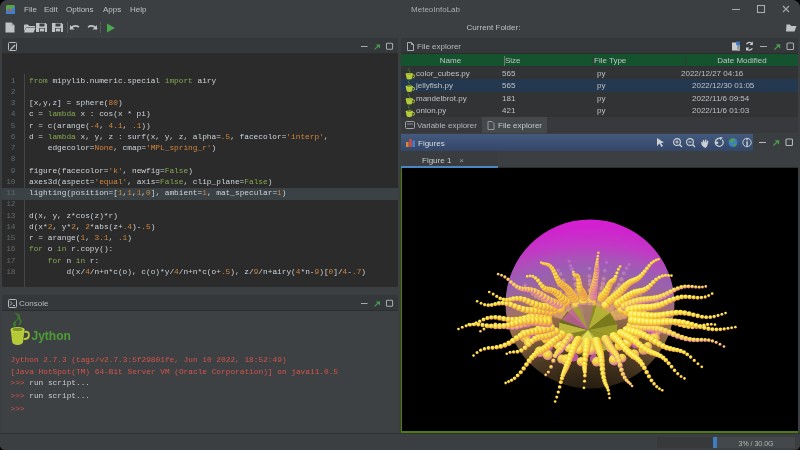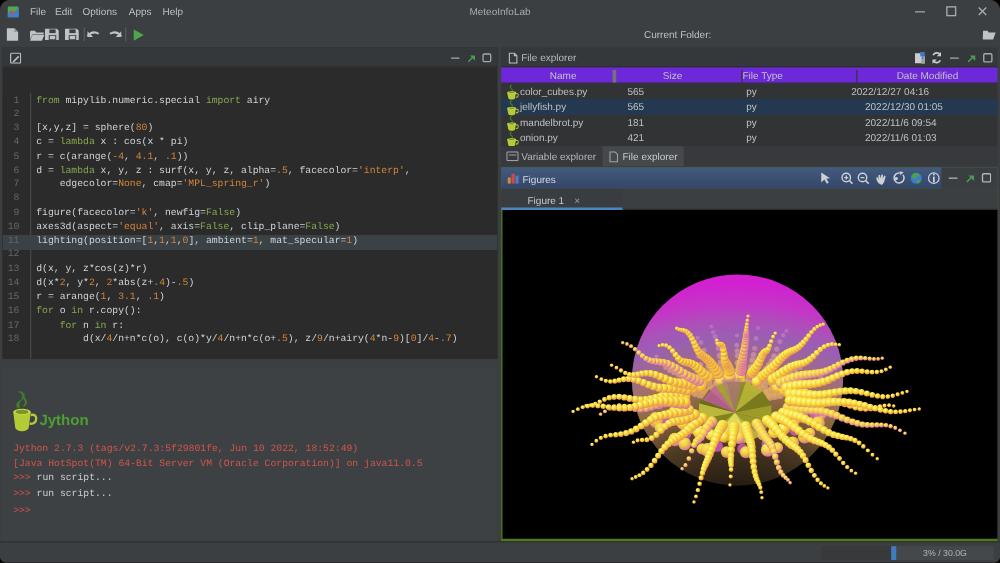--- a/index.html
+++ b/index.html
@@ -21,21 +21,21 @@
     <svg class="abs" style="left:6px;top:5px" width="9" height="9" viewBox="0 0 9 9">
         <rect width="9" height="9" rx="1.5" fill="#58a546"></rect>
         <path d="M0 6 L3 3 L5 5 L9 1 L9 9 L0 9 Z" fill="#3f7fd0"></path>
         <circle cx="4" cy="5.4" r="1.4" fill="#d34e3f"></circle>
       </svg>
     <div class="abs" style="left:24px;top:4.5px;font-size:8px;color:#bcc0c3">File</div>
     <div class="abs" style="left:44px;top:4.5px;font-size:8px;color:#bcc0c3">Edit</div>
     <div class="abs" style="left:66px;top:4.5px;font-size:8px;color:#bcc0c3">Options</div>
     <div class="abs" style="left:103px;top:4.5px;font-size:8px;color:#bcc0c3">Apps</div>
     <div class="abs" style="left:130px;top:4.5px;font-size:8px;color:#bcc0c3">Help</div>
-    <div class="abs" style="left:340px;top:4.5px;width:120px;text-align:center;font-size:8px;color:#a9adb0">MeteoInfoLab</div>
+    <div class="abs" style="left:340px;top:4.5px;width:120px;text-align:right;font-size:8px;color:#a9adb0">MeteoInfoLab</div>
     <svg class="abs" style="left:731px;top:3px" width="62" height="12" viewBox="0 0 62 12">
       <line x1="1" y1="6.5" x2="9" y2="6.5" stroke="#a6aaad" stroke-width="1.1"></line>
       <rect x="26.5" y="2.5" width="7" height="7" fill="none" stroke="#a6aaad" stroke-width="1.1"></rect>
       <path d="M52 3 L58 9 M58 3 L52 9" stroke="#a6aaad" stroke-width="1.1"></path>
     </svg>
   </div>
 
   <div class="abs" style="left:0;top:18px;width:800px;height:19px;background:#3c3f41">
     <svg class="abs" style="left:4px;top:3px" width="115" height="13" viewBox="0 0 115 13">
 
@@ -60,21 +60,21 @@
       <path d="M66 8 q4 -5 9 -2" fill="none" stroke="#bfc3c5" stroke-width="1.6"></path>
         <path d="M66 4 v4.5 h4.5 z" fill="#bfc3c5"></path>
 
       <path d="M93 8 q-4 -5 -9 -2" fill="none" stroke="#bfc3c5" stroke-width="1.6"></path>
         <path d="M93 4 v4.5 h-4.5 z" fill="#bfc3c5"></path>
 
       <line x1="96.5" y1="1" x2="96.5" y2="12" stroke="#55595b" stroke-width="1"></line>
 
       <path d="M103 2.5 L111 7 L103 11.5 Z" fill="#4ca64c"></path>
     </svg>
-    <div class="abs" style="left:464px;top:5px;width:105px;text-align:right;font-size:8px;color:#bcc0c3">Current Folder:</div>
+    <div class="abs" style="left:441px;top:5px;width:105px;text-align:center;font-size:8px;color:#bcc0c3">Current Folder:</div>
     <svg class="abs" style="left:786px;top:5px" width="11" height="9" viewBox="0 0 11 9">
         <path d="M0.5 1.5 h3.5 l1 1.5 h5.5 l-2 5.5 h-8.5 z" fill="#bfc3c5"></path>
       </svg>
   </div>
 
   <div class="abs" style="left:2px;top:38px;width:396px;height:249px;background:#2b2b2b">
     <div class="hdr" style="left:0;top:0;width:396px;height:16px">
       <svg class="abs" style="left:6px;top:3.5px" width="9" height="9" viewBox="0 0 9 9">
           <rect x="0.5" y="0.5" width="8" height="8" rx="1" fill="none" stroke="#b6babd" stroke-width="1"></rect>
           <path d="M2.5 6.5 L6.5 2.5 L7.5 3.5 L3.5 7.5 L2 8 Z" fill="#b6babd"></path>
@@ -124,20 +124,34 @@
 d(x, y, z*cos(z)*r)
 d(x*<span class="o">2</span>, y*<span class="o">2</span>, <span class="o">2</span>*abs(z+<span class="o">.4</span>)-<span class="o">.5</span>)
 r = arange(<span class="o">1</span>, <span class="o">3.1</span>, <span class="o">.1</span>)
 <span class="g">for</span> o <span class="g">in</span> r.copy():
     <span class="g">for</span> n <span class="g">in</span> r:
         d(x/<span class="o">4</span>/n+n*c(o), c(o)*y/<span class="o">4</span>/n+n*c(o+<span class="o">.5</span>), z/<span class="o">9</span>/n+airy(<span class="o">4</span>*n-<span class="o">9</span>)[<span class="o">0</span>]/<span class="o">4</span>-<span class="o">.7</span>)</div>
     </div>
   </div>
 
   <div class="abs" style="left:2px;top:295px;width:396px;height:138px;background:#3e4143">
+    <div class="hdr" style="left:0;top:0;width:396px;height:16px">
+      <svg class="abs" style="left:6px;top:3.5px" width="9" height="9" viewBox="0 0 9 9">
+          <rect x="0.5" y="0.5" width="8" height="8" rx="1" fill="none" stroke="#b6babd" stroke-width="1"></rect>
+          <path d="M2 2.5 L4 4.5 L2 6.5" fill="none" stroke="#b6babd" stroke-width="1"></path>
+          <line x1="5" y1="6.5" x2="7" y2="6.5" stroke="#b6babd" stroke-width="1"></line>
+        </svg>
+      <div class="ttl">Console</div>
+      <svg class="ctl" style="left:358px" width="36" height="9" viewBox="0 0 36 9">
+        <line x1="1" y1="4.5" x2="8" y2="4.5" stroke="#a6aaad" stroke-width="1.1"></line>
+        <line x1="15.5" y1="7.5" x2="19" y2="4" stroke="#4d9b50" stroke-width="1.2"></line>
+          <path d="M16.8 2.3 h4.4 v4.4 z" fill="#4d9b50"></path>
+        <rect x="28" y="1" width="6.5" height="6.5" rx="1" fill="none" stroke="#a6aaad" stroke-width="1.1"></rect>
+      </svg>
+    </div>
 
     <svg class="abs" style="left:8px;top:14px" width="75" height="40" viewBox="0 0 75 40">
       <path d="M4 18 q-2.5 -4 1 -6 q3.5 -2 2.5 -5 q-1 -2.8 -4 -2.2 q3.5 -1.8 5.5 1 q1.5 2.5 -1 4.8 q-3.5 2.6 -2 6.2" fill="#3f7d2a"></path>
       <path d="M8 16 q3.2 -2.2 1.2 -5.2 q-2 -3 0.3 -6.3 q-0.6 3.8 1.4 6 q2.2 2.8 -1.6 6" fill="#3f7d2a"></path>
       <path d="M0.6 20.5 h14 l-1.5 12 a5.2 3.4 0 0 1 -11 0 Z" fill="#b4ca37"></path>
       <ellipse cx="7.6" cy="20.5" rx="7" ry="2.5" fill="#c6d84a"></ellipse>
       <ellipse cx="7.6" cy="20.5" rx="5.2" ry="1.7" fill="#7e9423"></ellipse>
       <path d="M14.5 23 q4.8 -1 4.4 3.4 q-0.4 4 -5.2 3.6" fill="none" stroke="#b4ca37" stroke-width="1.9"></path>
       <text x="21.5" y="31" font-family="Liberation Sans,sans-serif" font-weight="bold" font-size="12" fill="#4d9e35">Jython</text>
     </svg>
@@ -164,23 +178,23 @@
           <path d="M23.8 0.6 v3.4 h-3.4 z" fill="#c9cdd0"></path>
         <path d="M23.3 7.2 a3.3 3.3 0 0 1 -5.6 0.6" fill="none" stroke="#c9cdd0" stroke-width="1.3"></path>
           <path d="M17 9.9 v-3.4 h3.4 z" fill="#c9cdd0"></path>
         <line x1="31" y1="5.5" x2="38" y2="5.5" stroke="#a6aaad" stroke-width="1.1"></line>
         <line x1="45.5" y1="8.5" x2="49" y2="5" stroke="#4d9b50" stroke-width="1.2"></line>
           <path d="M46.8 3.3 h4.4 v4.4 z" fill="#4d9b50"></path>
         <rect x="58" y="2" width="6.5" height="6.5" rx="1" fill="none" stroke="#a6aaad" stroke-width="1.1"></rect>
       </svg>
     </div>
 
-    <div class="abs" style="left:0;top:16px;width:397px;height:12.5px;background:#6d28d9;border-bottom:1px solid #2e3133;color:#c0c4c7;font-size:8px">
+    <div class="abs" style="left:0;top:16px;width:397px;height:12.5px;background:#14532d;border-bottom:1px solid #2e3133;color:#c0c4c7;font-size:8px">
       <div class="abs" style="left:0;top:2px;width:99px;text-align:center">Name</div>
-      <div class="abs" style="left:89px;top:2px;width:93px;text-align:center;border-left:3px solid #737373;height:10px">Size</div>
+      <div class="abs" style="left:103px;top:2px;width:93px;border-left:1px solid #737373;height:10px">Size</div>
       <div class="abs" style="left:192px;top:2px;width:92px;text-align:left;border-left:1px solid #333639;height:10px">File Type</div>
       <div class="abs" style="left:284px;top:2px;width:113px;text-align:center;border-left:1px solid #333639;height:10px">Date Modified</div>
     </div>
 
     <div class="abs" style="left:0;top:28.5px;width:397px;height:50px;background:#313335;font-size:8px;color:#bdc1c5">
       <div class="abs row" style="left:0;top:0;width:397px;height:12.5px"></div>
       <div class="abs" style="left:0;top:12.5px;width:397px;height:12.5px;background:#24384f"></div>
       <div class="abs" style="left:15px;top:2.2px">color_cubes.py</div>
         <div class="abs" style="left:101px;top:2.2px">565</div>
         <div class="abs" style="left:196px;top:2.2px">py</div>

